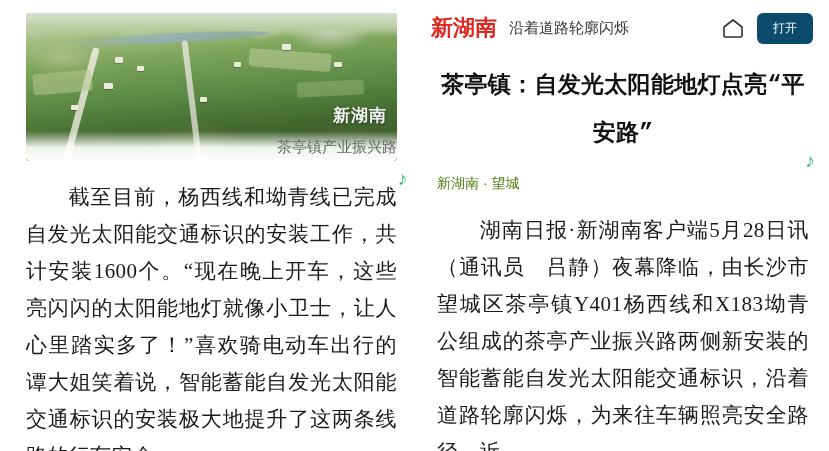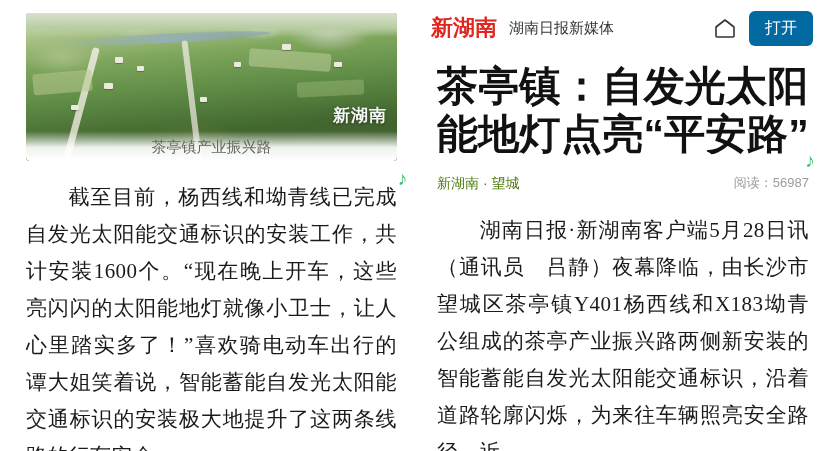--- a/index.html
+++ b/index.html
@@ -133,21 +133,21 @@
     position: absolute;
     left: 0; right: 0;
     bottom: 0;
     height: 30px;
     background: linear-gradient(180deg, rgba(255,255,255,0.0), rgba(255,255,255,0.92) 55%, #ffffff 100%);
   }
   .caption-text {
     position: absolute;
     left: 0; right: 0;
     bottom: 4px;
-    text-align: center;
+    text-align: right;
     font-size: 15px;
     color: #666666;
     font-family: "Liberation Sans", sans-serif;
   }
 
   .left-body {
     margin: 18px 18px 0 26px;
     font-family: "Liberation Serif", serif;
     font-size: 21px;
     line-height: 37px;
@@ -209,38 +209,39 @@
   }
   .top-spacer { flex: 1; }
   .home-icon {
     width: 28px;
     height: 28px;
     display: flex;
     align-items: center;
     justify-content: center;
   }
   .open-btn {
-    background: #0369a1;
+    background: #0c4a6e;
     color: #ffffff;
-    font-size: 16px;
+    font-size: 12px;
     border: none;
     border-radius: 6px;
     padding: 7px 16px;
     cursor: pointer;
     font-family: "Liberation Sans", sans-serif;
   }
 
   .article-title {
     margin: 6px 20px 0 22px;
-    font-family: Liberation Sans, sans-serif;
-    font-size: 41px;
+    font-family: Liberation Mono, monospace;
+    font-size: 23px;
     font-weight: 700;
     line-height: 48px;
     color: #111111;
     letter-spacing: 0.3px;
+    text-align: center;
   }
 
   .meta-row {
     margin: 14px 20px 0 22px;
     display: flex;
     align-items: flex-start;
     justify-content: space-between;
   }
   .meta-left {
     font-size: 14px;
@@ -306,37 +307,36 @@
 
     <div class="left-body"><span class="indent"></span><span>截至目前，杨西线和坳青线已完成自发光太阳能交通标识的安装工作，共计安装1600个。“现在晚上开车，这些亮闪闪的太阳能地灯就像小卫士，让人心里踏实多了！”喜欢骑电动车出行的谭大姐笑着说，智能蓄能自发光太阳能交通标识的安装极大地提升了这两条线路的行车安全</span></div>
   </div>
 
   <div class="divider"></div>
 
   <div class="right-col">
 
     <div class="top-bar">
       <div class="brand-logo">新湖南</div>
-      <div class="brand-sub">湖南日报新媒体</div>
+      <div class="brand-sub">沿着道路轮廓闪烁</div>
       <div class="top-spacer"></div>
       <div class="home-icon">
         <svg width="24" height="24" viewBox="0 0 24 24" fill="none" stroke="#333333" stroke-width="1.6" stroke-linejoin="round">
           <path d="M3 11 L12 4 L21 11 V20 a1 1 0 0 1 -1 1 H4 a1 1 0 0 1 -1 -1 Z"></path>
         </svg>
       </div>
       <button class="open-btn">打开</button>
     </div>
 
     <div class="article-title">茶亭镇：自发光太阳能地灯点亮“平安路”</div>
 
     <div class="meta-row">
       <div class="meta-left">
         <div>新湖南 · 望城</div>
       </div>
-      <div class="meta-right">阅读：56987</div>
     </div>
 
     <div class="music-note-right">♪</div>
 
     <div class="right-body"><span class="indent"></span><span>湖南日报·新湖南客户端5月28日讯（通讯员　吕静）夜幕降临，由长沙市望城区茶亭镇Y401杨西线和X183坳青公组成的茶亭产业振兴路两侧新安装的智能蓄能自发光太阳能交通标识，沿着道路轮廓闪烁，为来往车辆照亮安全路径。近</span></div>
   </div>
 
 </div>
 
 </body></html>

